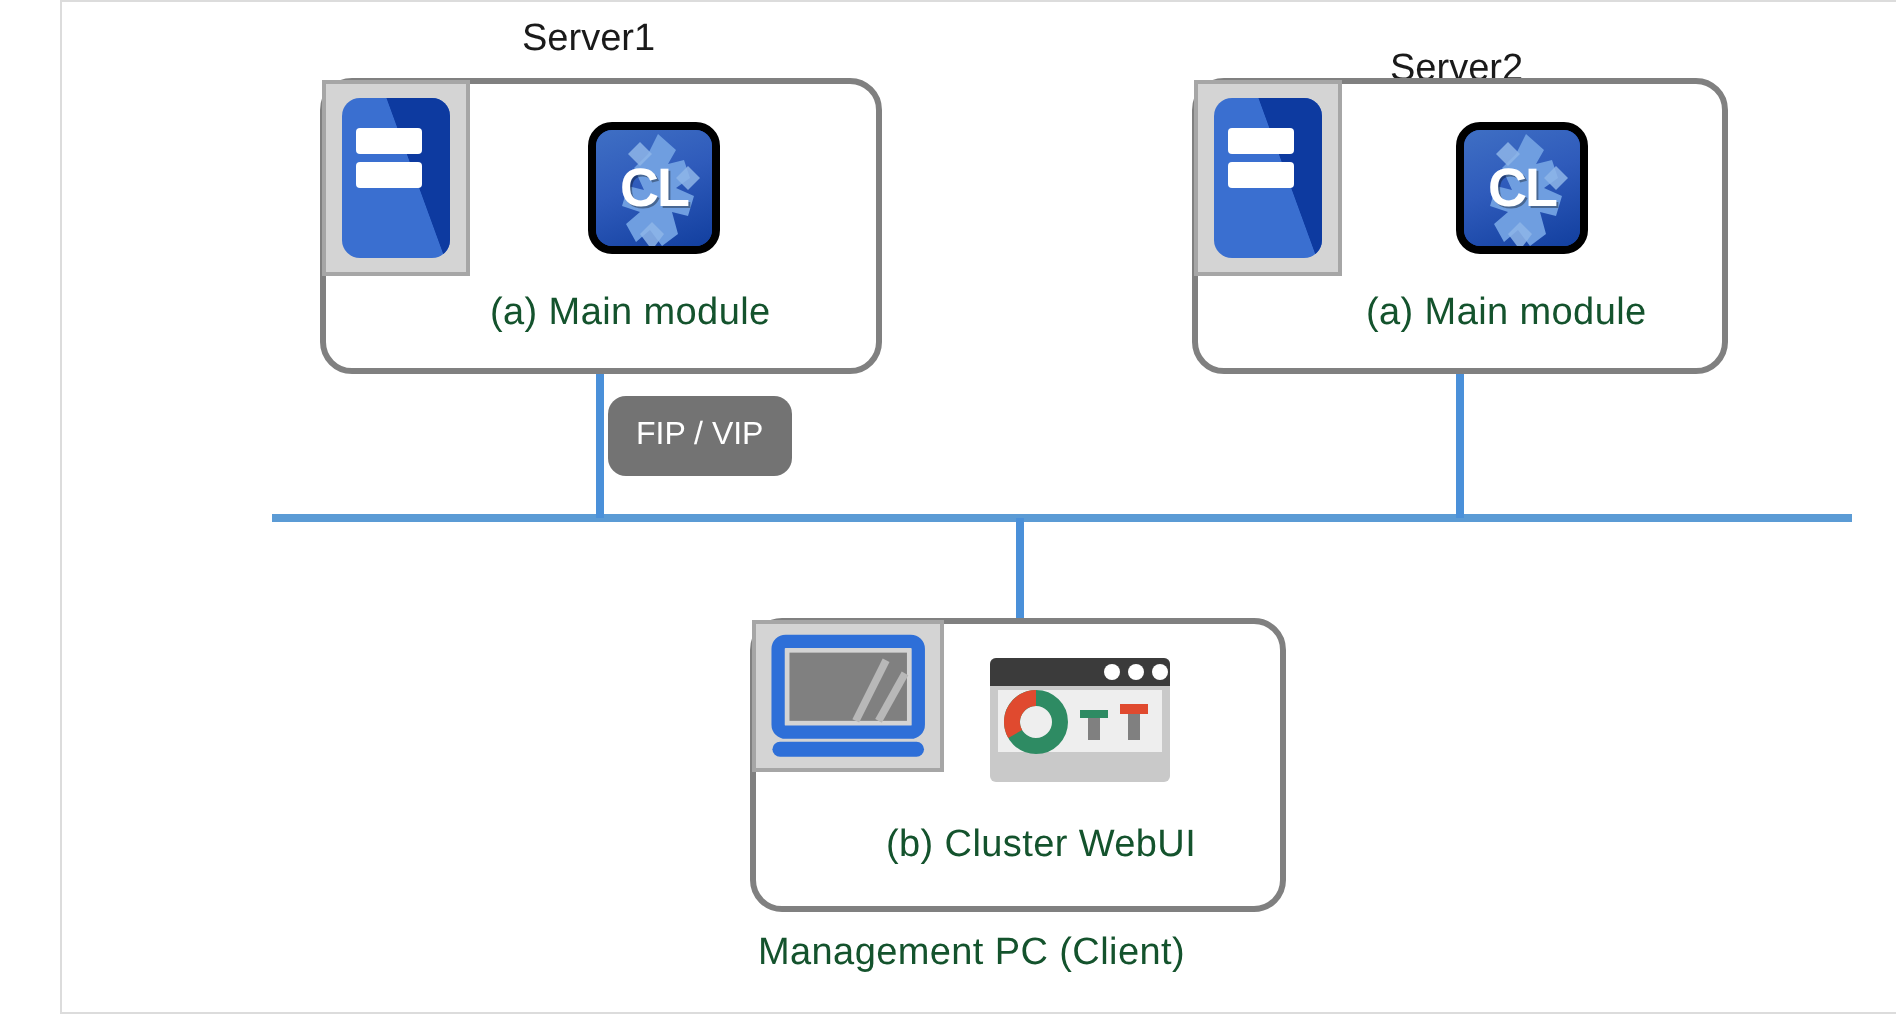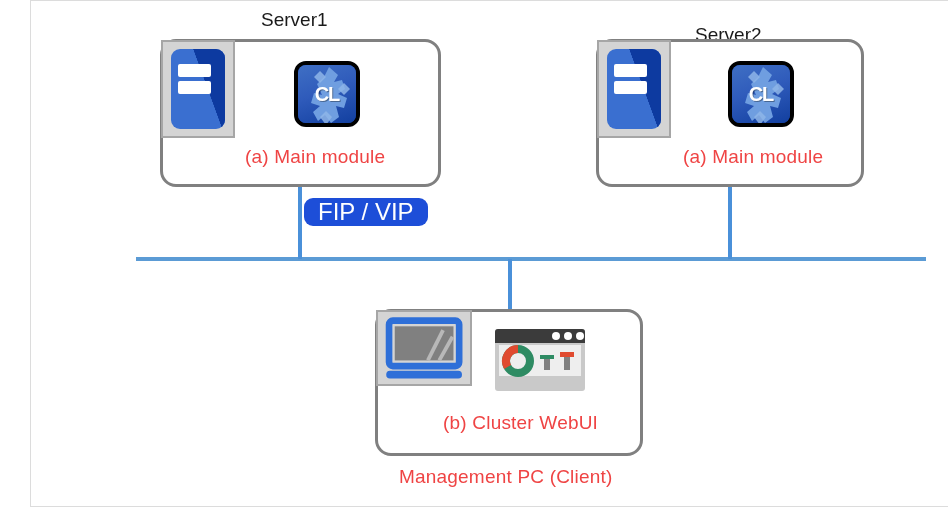--- a/index.html
+++ b/index.html
@@ -19,21 +19,21 @@
     border: 1px solid #dcdcdc;
     box-sizing: border-box;
     overflow: hidden;
     margin-left: 30px;
   }
 
   
   .caption {
     position: absolute;
     font-size: 19px;
-    color: #ef4444;
+    color: #14532d;
     white-space: nowrap;
     letter-spacing: .2px;
   }
 
   
   .node-box {
     position: absolute;
     border: 3px solid #808080;
     border-radius: 16px;
     background: #ffffff;
@@ -101,21 +101,21 @@
   }
   .cl-icon svg { position: absolute; inset: 0; }
   .cl-icon .cl-text {
     position: absolute;
     inset: 0;
     display: flex;
     align-items: center;
     justify-content: center;
     font-family: "Liberation Sans", sans-serif;
     font-weight: bold;
-    font-size: 20px;
+    font-size: 27px;
     color: #ffffff;
     letter-spacing: -1px;
     text-shadow: 1px 1px 0 rgba(0,0,0,.35);
   }
 
   
   .pc-icon {
     position: absolute;
     width: 96px;
     height: 76px;
@@ -138,30 +138,30 @@
   }
   .vlink {
     position: absolute;
     width: 4px;
     background: #4a90d9;
   }
 
   
   .badge {
     position: absolute;
-    background: #1d4ed8;
+    background: #737373;
     color: #ffffff;
     border-radius: 9px;
-    font-size: 24px;
+    font-size: 16px;
     display: flex;
     align-items: center;
     justify-content: center;
     white-space: nowrap;
     padding: 0 14px;
-    height: 28px;
+    height: 40px;
   }
 </style>
 </head>
 <body>
 
 <div id="canvas">
 
   <div class="bus" style="left:105px; top:256px; width:790px; height:4px;"></div>
 
   <div class="vlink" style="left:267px; top:186px; height:72px;"></div>
@@ -259,15 +259,15 @@
 
       <rect x="46" y="27" width="14" height="4" fill="#2e8b63"></rect>
       <rect x="50" y="31" width="6" height="11" fill="#808080"></rect>
       <rect x="66" y="24" width="14" height="5" fill="#e04a2f"></rect>
       <rect x="70" y="29" width="6" height="13" fill="#808080"></rect>
     </svg>
   </div>
 
   <div class="caption" style="left:412px; top:411px;">(b) Cluster WebUI</div>
 
-  <div class="caption" style="left:368px; top:465px;">Management PC (Client)</div>
+  <div class="caption" style="left:348px; top:465px;">Management PC (Client)</div>
 
 </div>
 
 </body></html>

